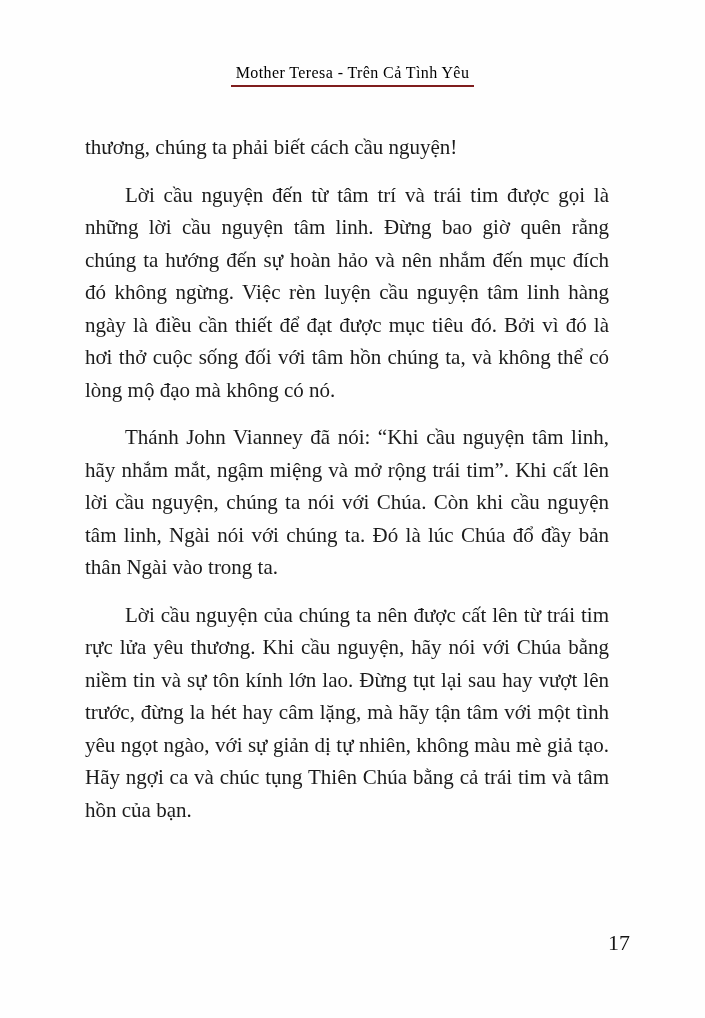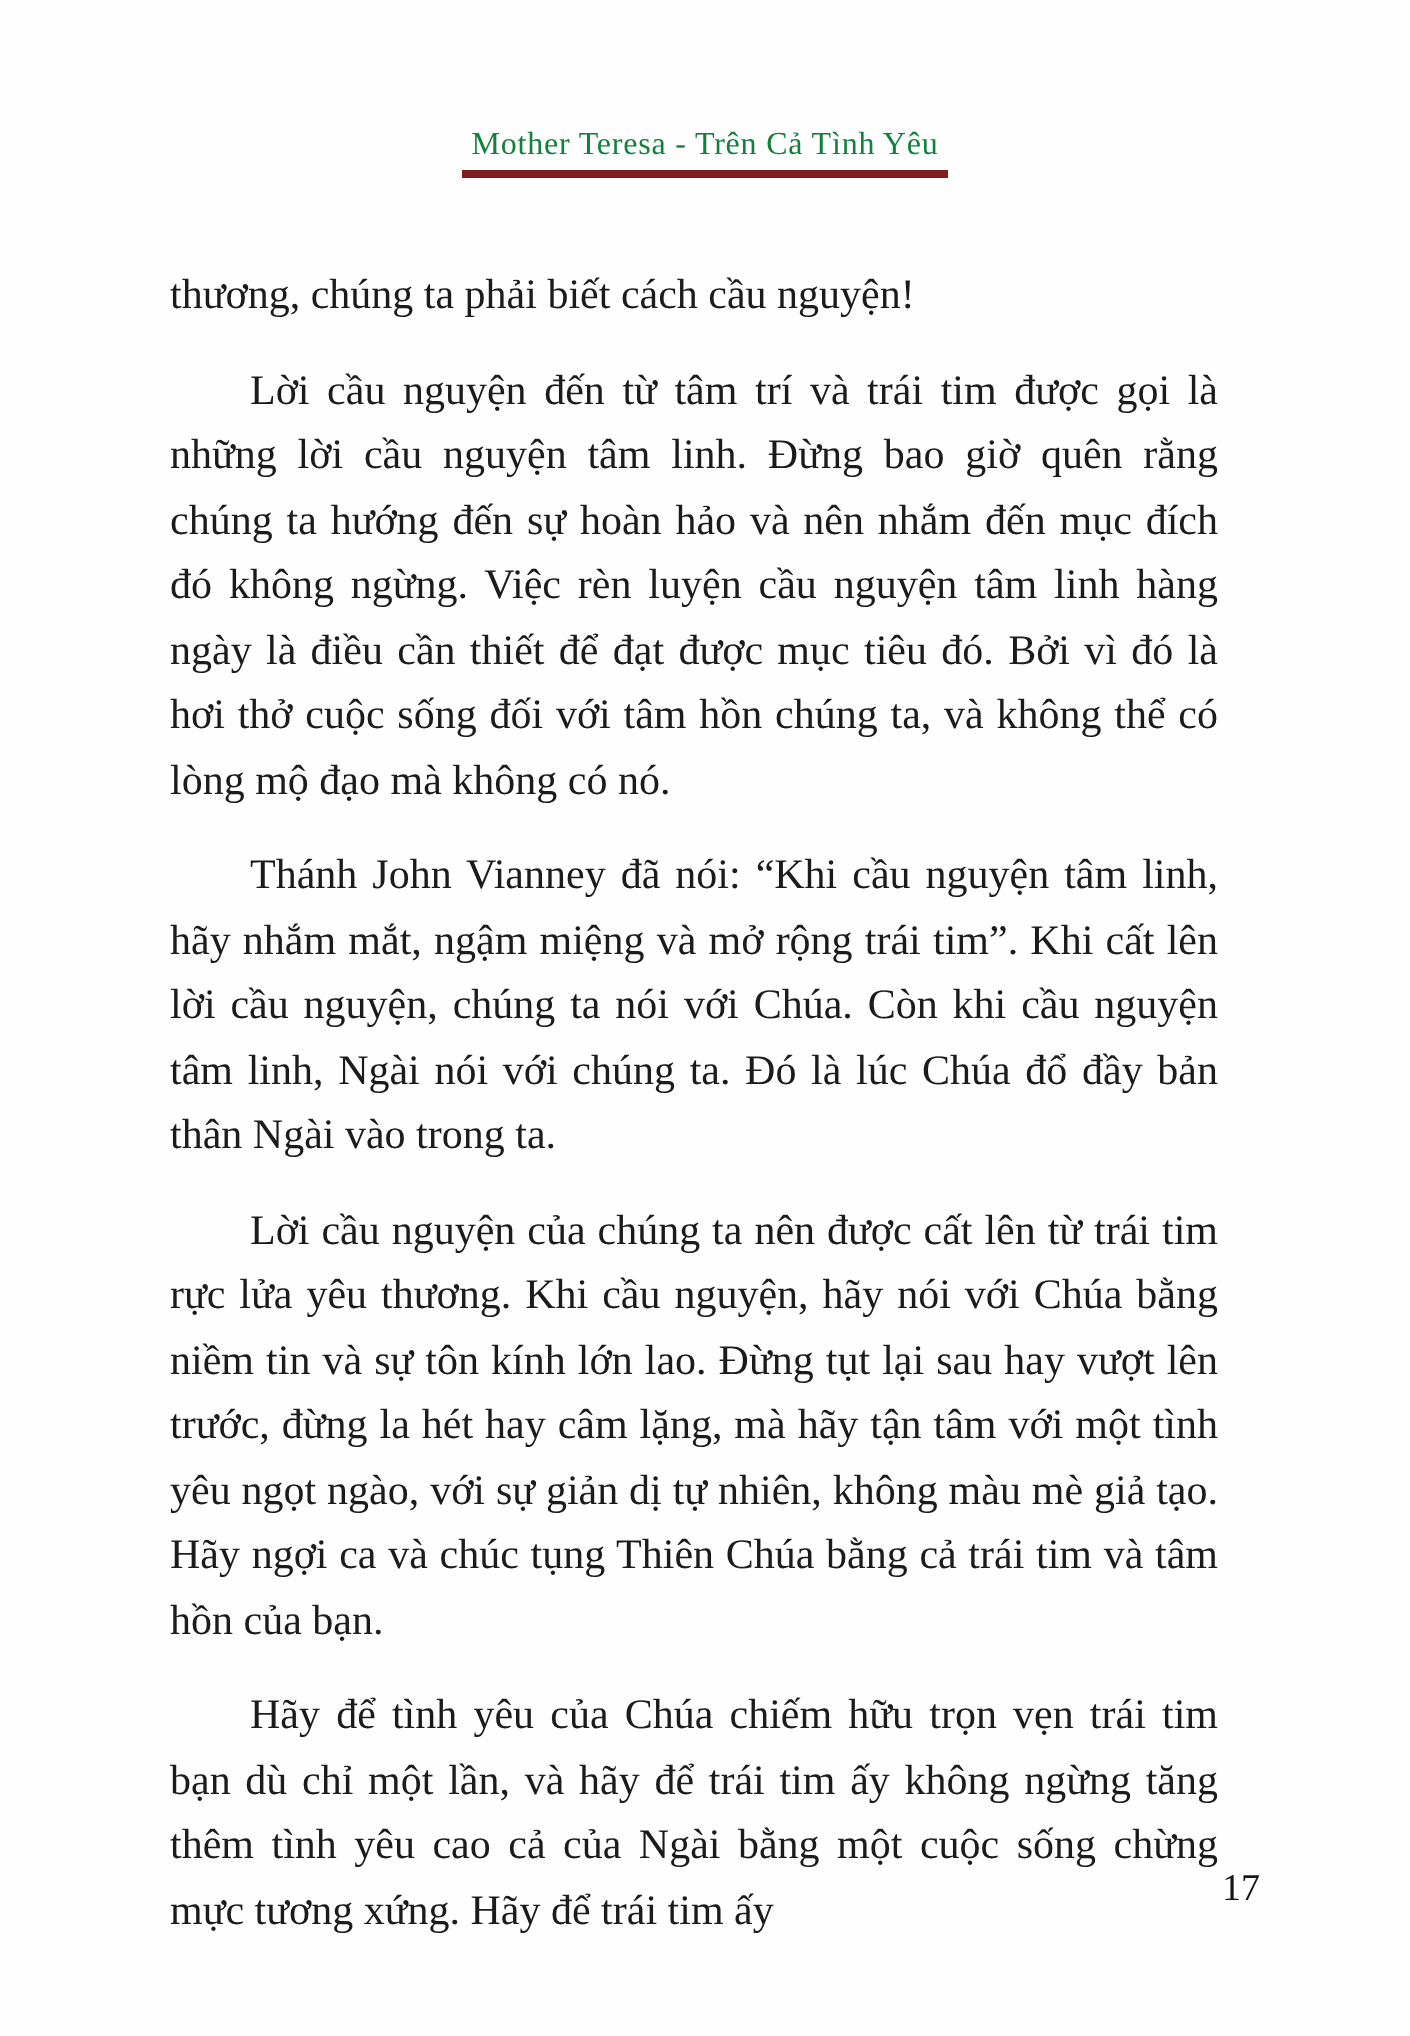--- a/index.html
+++ b/index.html
@@ -20,22 +20,22 @@
     position: absolute;
     top: 64px;
     left: 0;
     width: 100%;
     text-align: center;
   }
   .running-header span {
     display: inline-block;
     font-size: 16px;
     letter-spacing: 0.4px;
-    color: #15803d;
-    border-bottom: 4px solid #7f1d1d;
+    color: #000000;
+    border-bottom: 2px solid #7f1d1d;
     padding: 0 5px 3px 5px;
   }
   .body-text {
     position: absolute;
     top: 131px;
     left: 85px;
     width: 524px;
   }
   .body-text p {
     margin: 0 0 15px 0;
@@ -47,39 +47,38 @@
   }
   .body-text p.indent {
     text-indent: 40px;
   }
   .body-text .italic {
   }
   .page-number {
     position: absolute;
     right: 75px;
     bottom: 62px;
-    font-size: 19px;
+    font-size: 22px;
     color: #151515;
     margin-left: 22px;
   }
 </style>
 </head>
 <body>
 
 <div class="page">
 
   <header class="running-header">
     <span>Mother Teresa - Trên Cả Tình Yêu</span>
   </header>
 
   <main class="body-text" id="body-text">
       <p class=""><span class="">thương, chúng ta phải biết cách cầu nguyện!</span></p>
       <p class="indent"><span class="">Lời cầu nguyện đến từ tâm trí và trái tim được gọi là những lời cầu nguyện tâm linh. Đừng bao giờ quên rằng chúng ta hướng đến sự hoàn hảo và nên nhắm đến mục đích đó không ngừng. Việc rèn luyện cầu nguyện tâm linh hàng ngày là điều cần thiết để đạt được mục tiêu đó. Bởi vì đó là hơi thở cuộc sống đối với tâm hồn chúng ta, và không thể có lòng mộ đạo mà không có nó.</span></p>
       <p class="indent"><span class="">Thánh John Vianney đã nói: </span><span class="italic">“Khi cầu nguyện tâm linh, hãy nhắm mắt, ngậm miệng và mở rộng trái tim”</span><span class="">. Khi cất lên lời cầu nguyện, chúng ta nói với Chúa. Còn khi cầu nguyện tâm linh, Ngài nói với chúng ta. Đó là lúc Chúa đổ đầy bản thân Ngài vào trong ta.</span></p>
       <p class="indent"><span class="">Lời cầu nguyện của chúng ta nên được cất lên từ trái tim rực lửa yêu thương. Khi cầu nguyện, hãy nói với Chúa bằng niềm tin và sự tôn kính lớn lao. Đừng tụt lại sau hay vượt lên trước, đừng la hét hay câm lặng, mà hãy tận tâm với một tình yêu ngọt ngào, với sự giản dị tự nhiên, không màu mè giả tạo. Hãy ngợi ca và chúc tụng Thiên Chúa bằng cả trái tim và tâm hồn của bạn.</span></p>
-      <p class="indent"><span class="">Hãy để tình yêu của Chúa chiếm hữu trọn vẹn trái tim bạn dù chỉ một lần, và hãy để trái tim ấy không ngừng tăng thêm tình yêu cao cả của Ngài bằng một cuộc sống chừng mực tương xứng. Hãy để trái tim ấy</span></p>
     </main>
 
   <footer>
     <span class="page-number">17</span>
   </footer>
 
 </div>
 
 </body></html>

